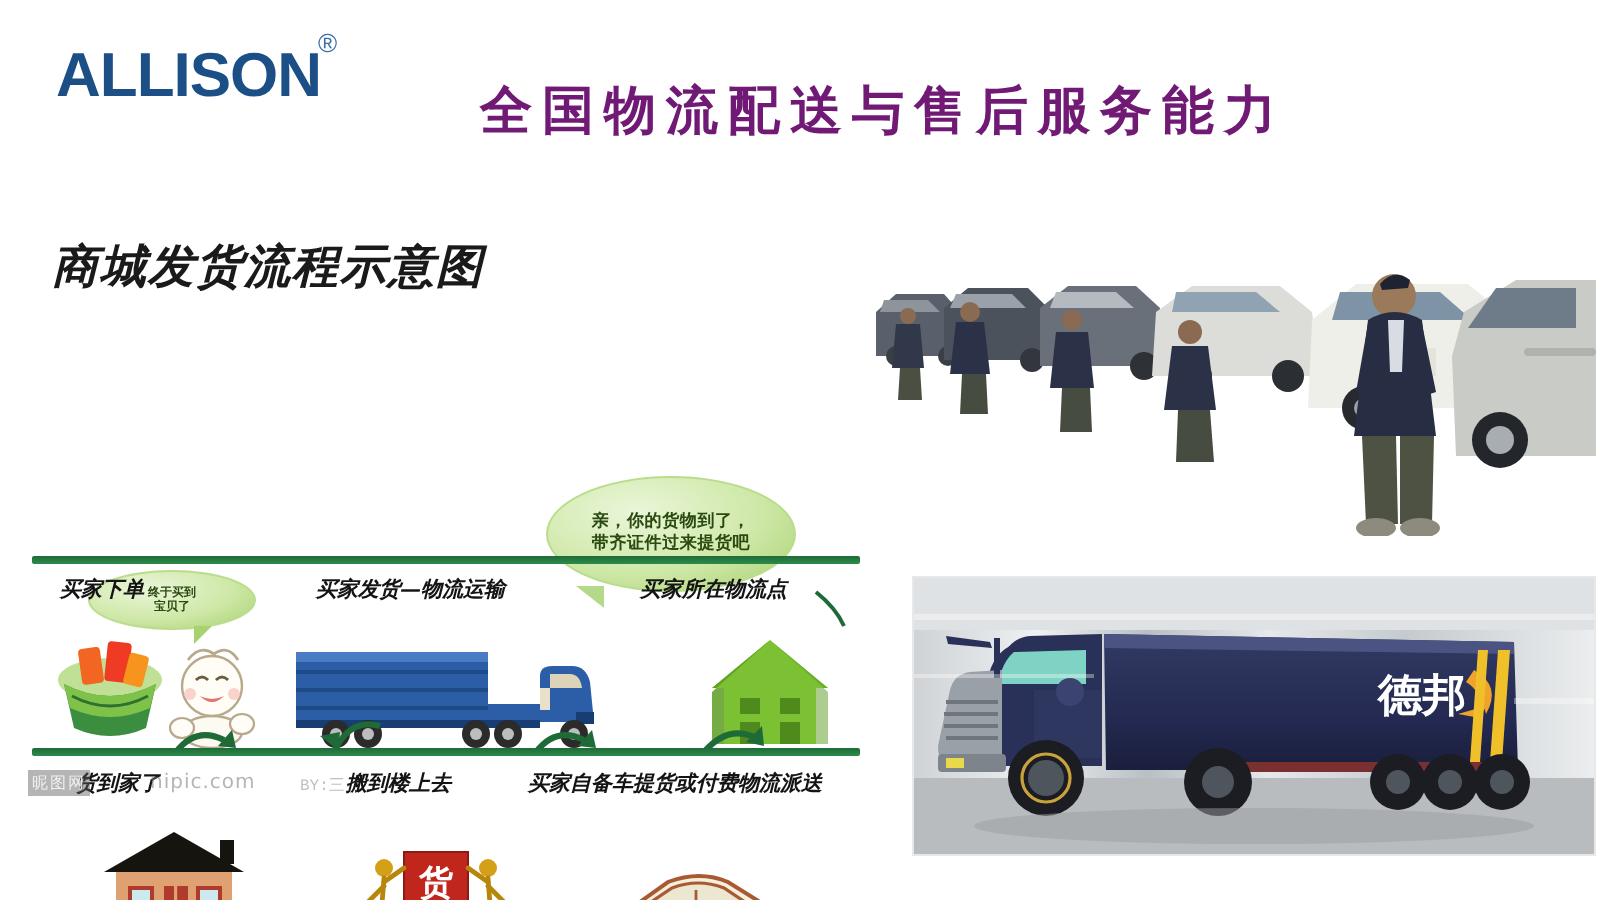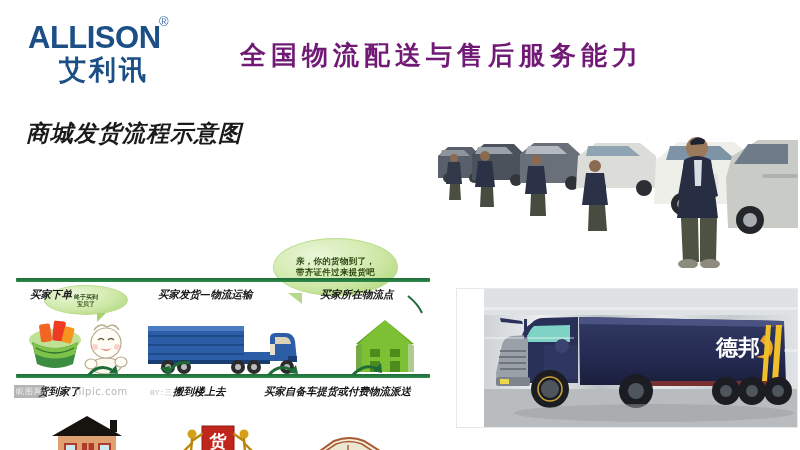--- a/index.html
+++ b/index.html
@@ -167,36 +167,34 @@
   #photo-fleet {
     position: absolute; left: 432px; top: 116px;
     width: 366px; height: 152px;
     overflow: hidden;
   }
   #photo-truck {
     position: absolute; left: 456px; top: 288px;
     width: 342px; height: 140px;
     overflow: hidden;
     border: 1px solid #e8e8e8;
-    padding-left: 27px;
   }
 </style>
 </head>
 <body>
 
 <div id="slide">
 
   <div id="header">
 
     <div id="logo-block">
       <div style="position:relative;display:inline-block;">
         <span id="logo-latin">ALLISON</span>
         <span id="logo-reg">®</span>
       </div>
-      <div id="logo-cn">艾利讯</div>
     </div>
 
     <div id="title-main">全国物流配送与售后服务能力</div>
   </div>
 
   <div id="flow-panel">
 
     <div id="flow-heading">商城发货流程示意图</div>
 
     <div class="bubble" id="bubble-small">

